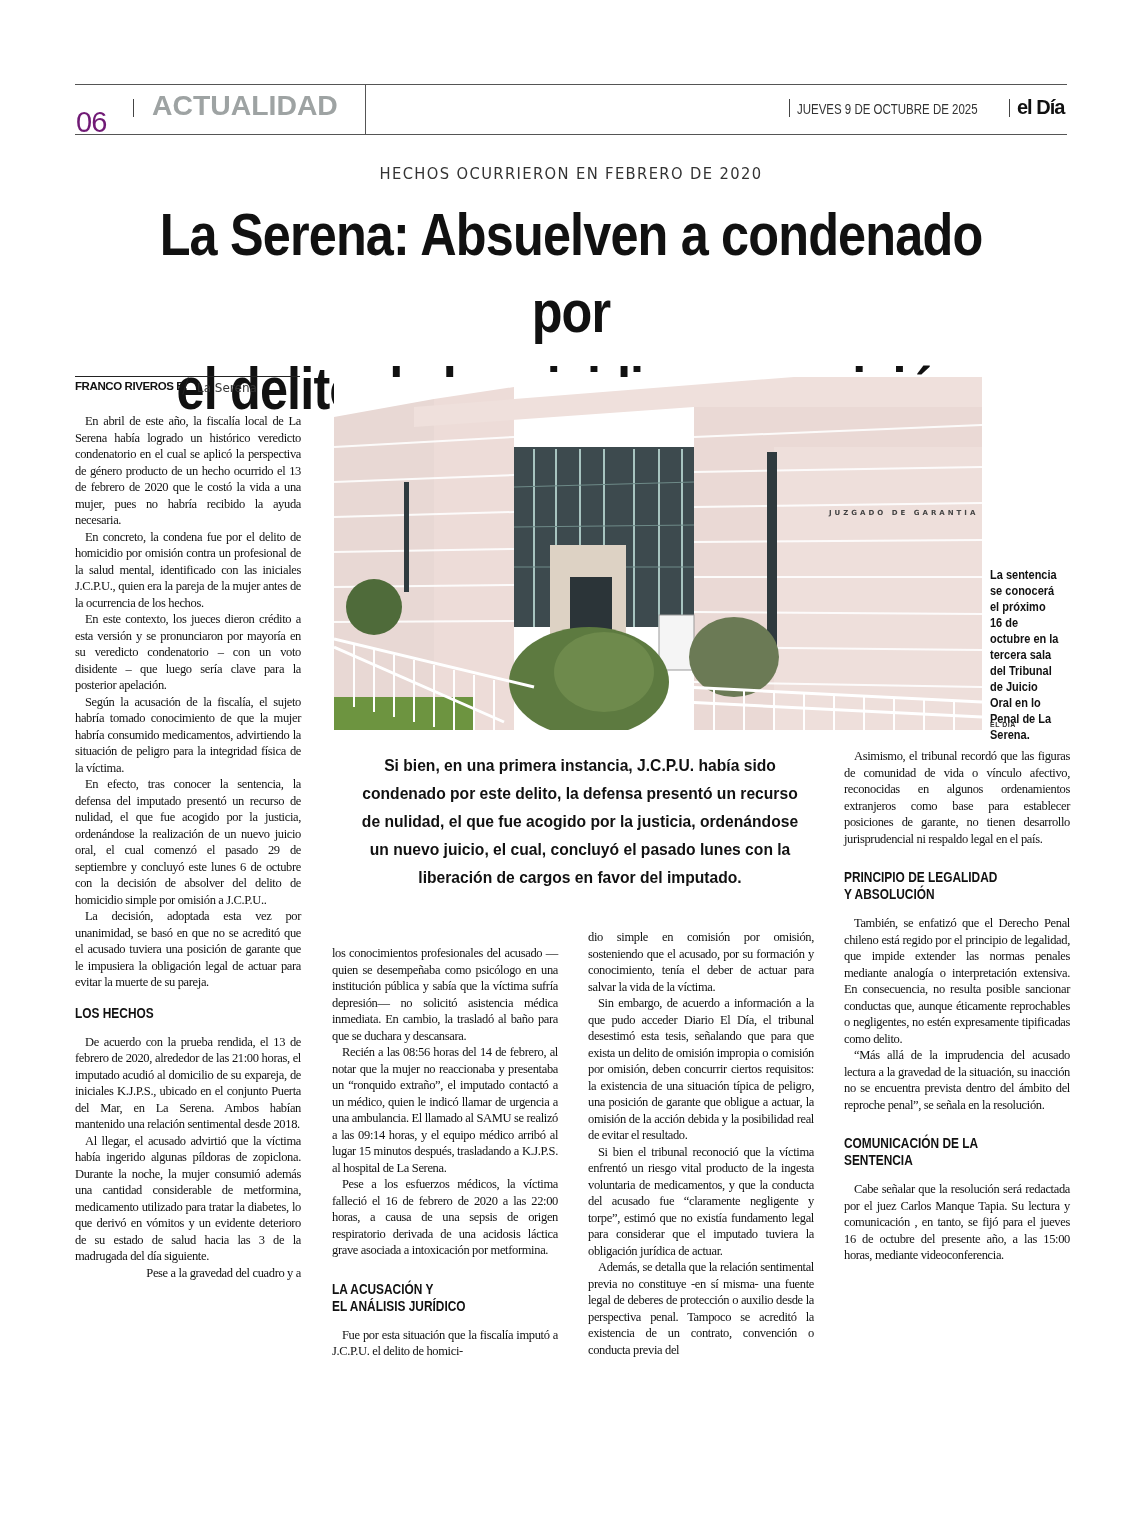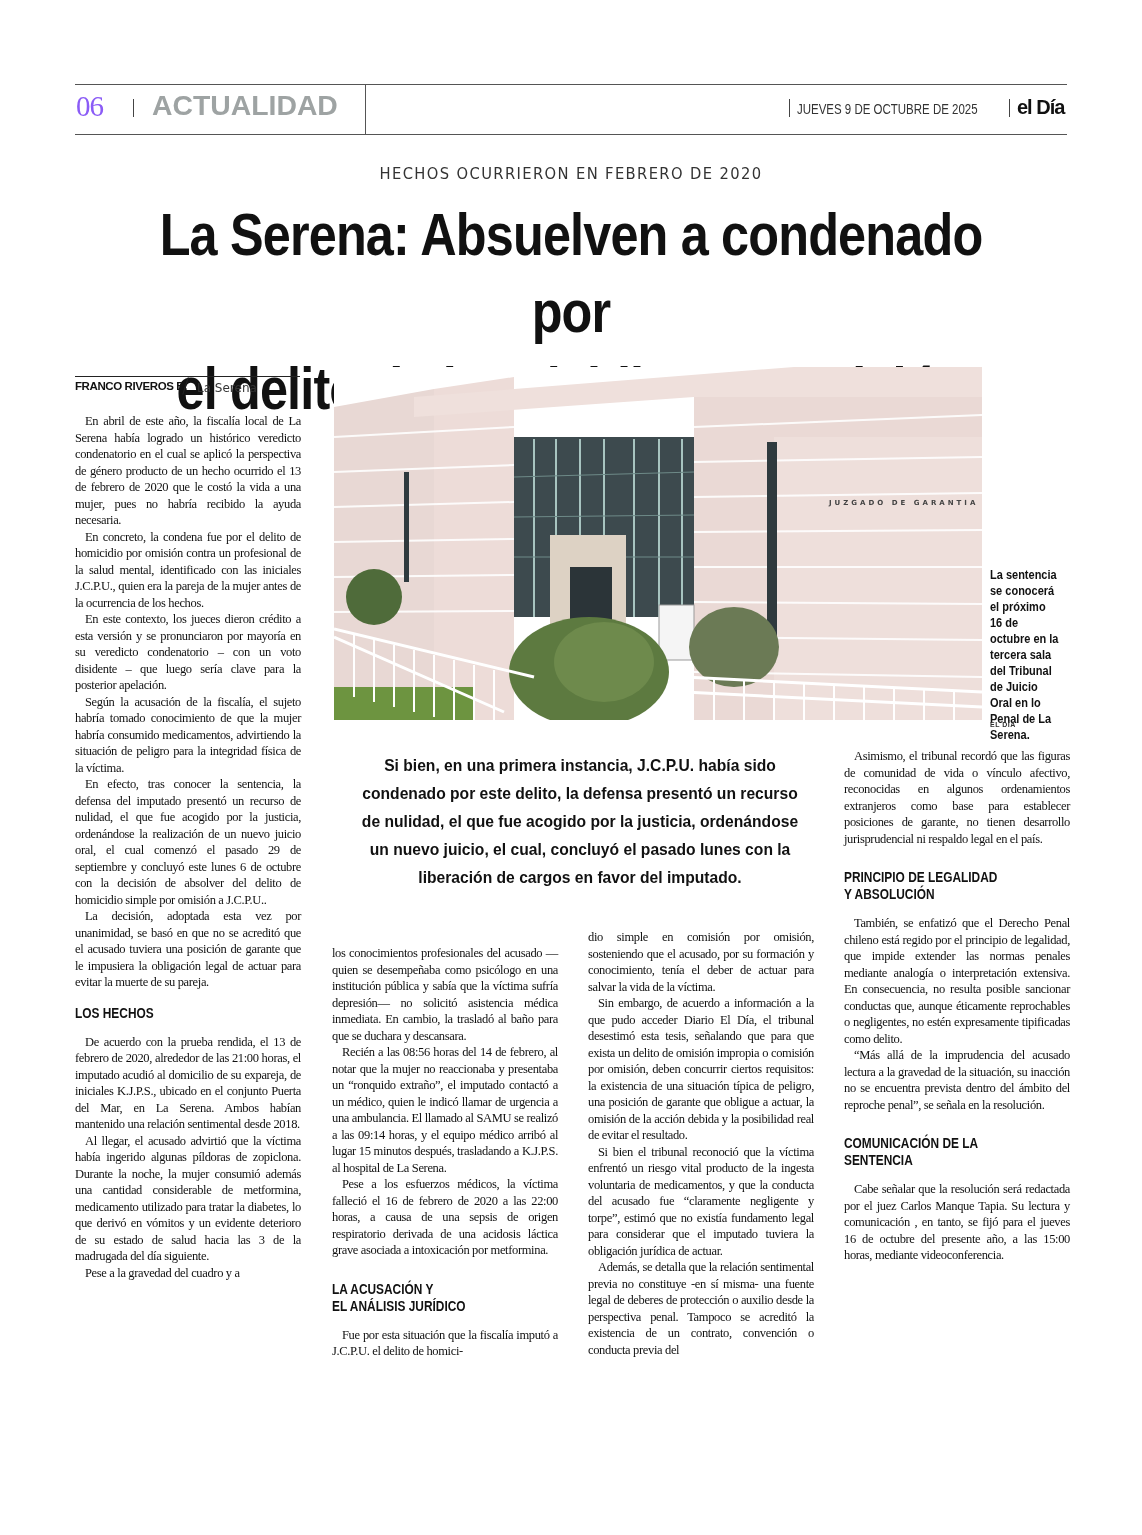--- a/index.html
+++ b/index.html
@@ -2,21 +2,21 @@
 <html><head>
 <meta charset="utf-8">
 <style>
   html, body { margin: 0; padding: 0; background: #ffffff; }
   body { width: 1142px; height: 1535px; position: relative; overflow: hidden; color: #111; }
 
   
   .hdr-top-line { position: absolute; left: 75px; top: 84px; width: 992px; height: 1px; background: #555; }
   .hdr-bot-line { position: absolute; left: 75px; top: 134px; width: 992px; height: 1px; background: #555; }
   .hdr-vsep { position: absolute; left: 365px; top: 84px; width: 1px; height: 50px; background: #555; }
-  .page-num { position: absolute; left: 76px; top: 90px; font-family: Liberation Serif, serif; font-size: 29px; letter-spacing: -1px; color: #8b5cf6; }
+  .page-num { position: absolute; left: 76px; top: 106px; font-family: Liberation Sans, sans-serif; font-size: 29px; letter-spacing: -1px; color: #701a75; }
   .pipe { position: absolute; width: 1px; background: #444; }
   .section { position: absolute; left: 152px; top: 91px; font-family: "Liberation Sans", sans-serif; font-weight: bold; font-size: 27px; color: #9ea3a3; letter-spacing: 0px; transform: scaleX(1.05); transform-origin: left; }
   .date { position: absolute; left: 797px; top: 101px; font-family: "Liberation Sans", sans-serif; font-size: 14px; color: #333; transform: scaleX(0.82); transform-origin: left; white-space: nowrap; }
   .brand { position: absolute; left: 1017px; top: 96px; font-family: "Liberation Sans", sans-serif; font-weight: bold; font-size: 20px; color: #111; letter-spacing: -1px; }
 
   .kicker { position: absolute; left: 0; width: 1142px; top: 164px; text-align: center; font-family: "DejaVu Sans", sans-serif; font-size: 16px; letter-spacing: 1.5px; color: #333; transform: scaleX(0.92); }
   .headline { position: absolute; left: 60px; width: 1022px; top: 196px; text-align: center; font-family: "Liberation Sans", sans-serif; font-weight: bold; font-size: 60px; line-height: 77px; color: #111; letter-spacing: -1px; transform: scaleX(0.84); transform-origin: center; }
 
   
   .byline-line { position: absolute; left: 75px; top: 376px; width: 225px; height: 1px; background: #222; }
@@ -24,21 +24,21 @@
   .byline-slash { position: absolute; left: 185px; top: 377px; width: 1px; height: 18px; background: #222; transform: rotate(18deg); }
   .byline-loc { position: absolute; left: 197px; top: 381px; font-family: "DejaVu Sans", sans-serif; font-size: 12px; color: #333; }
 
   
   .col { position: absolute; width: 226px; font-family: "DejaVu Sans", sans-serif; font-size: 12.5px; line-height: 16.5px; color: #111; text-align: justify; letter-spacing: -0.35px; }
   .col p { margin: 0; text-indent: 10px; hyphens: auto; font-family: Liberation Serif, serif; }
   .col h3 { margin: 14px 0 12px 0; font-family: "Liberation Sans", sans-serif; font-weight: bold; font-size: 14px; line-height: 17px; text-indent: 0; letter-spacing: 0; transform: scaleX(0.85); transform-origin: left; text-align: left; }
   .col h3 span { display: block; }
 
   
-  .photo { position: absolute; left: 334px; top: 367px; width: 648px; height: 353px; overflow: hidden; background: #eab308; }
+  .photo { position: absolute; left: 334px; top: 377px; width: 648px; height: 353px; overflow: hidden; background: #eab308; }
   .caption { position: absolute; left: 990px; top: 567px; width: 80px; font-family: "Liberation Sans", sans-serif; font-weight: bold; font-size: 12.5px; line-height: 16px; color: #111; transform: scaleX(0.88); transform-origin: left; }
   .credit { position: absolute; left: 990px; top: 721px; font-family: "Liberation Sans", sans-serif; font-weight: bold; font-size: 7px; letter-spacing: 0.5px; color: #333; }
 
   
   .pullquote { position: absolute; left: 335px; top: 752px; width: 490px; text-align: center; font-family: "Liberation Sans", sans-serif; font-weight: bold; font-size: 17px; line-height: 28px; color: #111; transform: scaleX(0.92); transform-origin: center; }
 </style>
 </head>
 <body>
 
 <div class="hdr-top-line"></div>
@@ -160,21 +160,21 @@
 <div class="col" style="left:75px; top:413px;">
   <p>En abril de este año, la fiscalía local de La Serena había logrado un histórico veredicto condenatorio en el cual se aplicó la perspectiva de género producto de un hecho ocurrido el 13 de febrero de 2020 que le costó la vida a una mujer, pues no habría recibido la ayuda necesaria.</p>
   <p>En concreto, la condena fue por el delito de homicidio por omisión contra un profesional de la salud mental, identificado con las iniciales J.C.P.U., quien era la pareja de la mujer antes de la ocurrencia de los hechos.</p>
   <p>En este contexto, los jueces dieron crédito a esta versión y se pronunciaron por mayoría en su veredicto condenatorio – con un voto disidente – que luego sería clave para la posterior apelación.</p>
   <p>Según la acusación de la fiscalía, el sujeto habría tomado conocimiento de que la mujer habría consumido medicamentos, advirtiendo la situación de peligro para la integridad física de la víctima.</p>
   <p>En efecto, tras conocer la sentencia, la defensa del imputado presentó un recurso de nulidad, el que fue acogido por la justicia, ordenándose la realización de un nuevo juicio oral, el cual comenzó el pasado 29 de septiembre y concluyó este lunes 6 de octubre con la decisión de absolver del delito de homicidio simple por omisión a J.C.P.U..</p>
   <p>La decisión, adoptada esta vez por unanimidad, se basó en que no se acreditó que el acusado tuviera una posición de garante que le impusiera la obligación legal de actuar para evitar la muerte de su pareja.</p>
   <h3>LOS HECHOS</h3>
   <p>De acuerdo con la prueba rendida, el 13 de febrero de 2020, alrededor de las 21:00 horas, el imputado acudió al domicilio de su expareja, de iniciales K.J.P.S., ubicado en el conjunto Puerta del Mar, en La Serena. Ambos habían mantenido una relación sentimental desde 2018.</p>
   <p>Al llegar, el acusado advirtió que la víctima había ingerido algunas píldoras de zopiclona. Durante la noche, la mujer consumió además una cantidad considerable de metformina, medicamento utilizado para tratar la diabetes, lo que derivó en vómitos y un evidente deterioro de su estado de salud hacia las 3 de la madrugada del día siguiente.</p>
-  <p style="text-align:left;">Pese a la gravedad del cuadro y a</p>
+  <p style="text-align:right;">Pese a la gravedad del cuadro y a</p>
 </div>
 
 <div class="col" style="left:332px; top:929px;">
   <p style="text-indent:0;margin-top:16px;">los conocimientos profesionales del acusado —quien se desempeñaba como psicólogo en una institución pública y sabía que la víctima sufría depresión— no solicitó asistencia médica inmediata. En cambio, la trasladó al baño para que se duchara y descansara.</p>
   <p>Recién a las 08:56 horas del 14 de febrero, al notar que la mujer no reaccionaba y presentaba un “ronquido extraño”, el imputado contactó a un médico, quien le indicó llamar de urgencia a una ambulancia. El llamado al SAMU se realizó a las 09:14 horas, y el equipo médico arribó al lugar 15 minutos después, trasladando a K.J.P.S. al hospital de La Serena.</p>
   <p>Pese a los esfuerzos médicos, la víctima falleció el 16 de febrero de 2020 a las 22:00 horas, a causa de una sepsis de origen respiratorio derivada de una acidosis láctica grave asociada a intoxicación por metformina.</p>
   <h3 style="margin-top:22px;">
     <span>LA ACUSACIÓN Y</span>
     <span>EL ANÁLISIS JURÍDICO</span>
   </h3>

